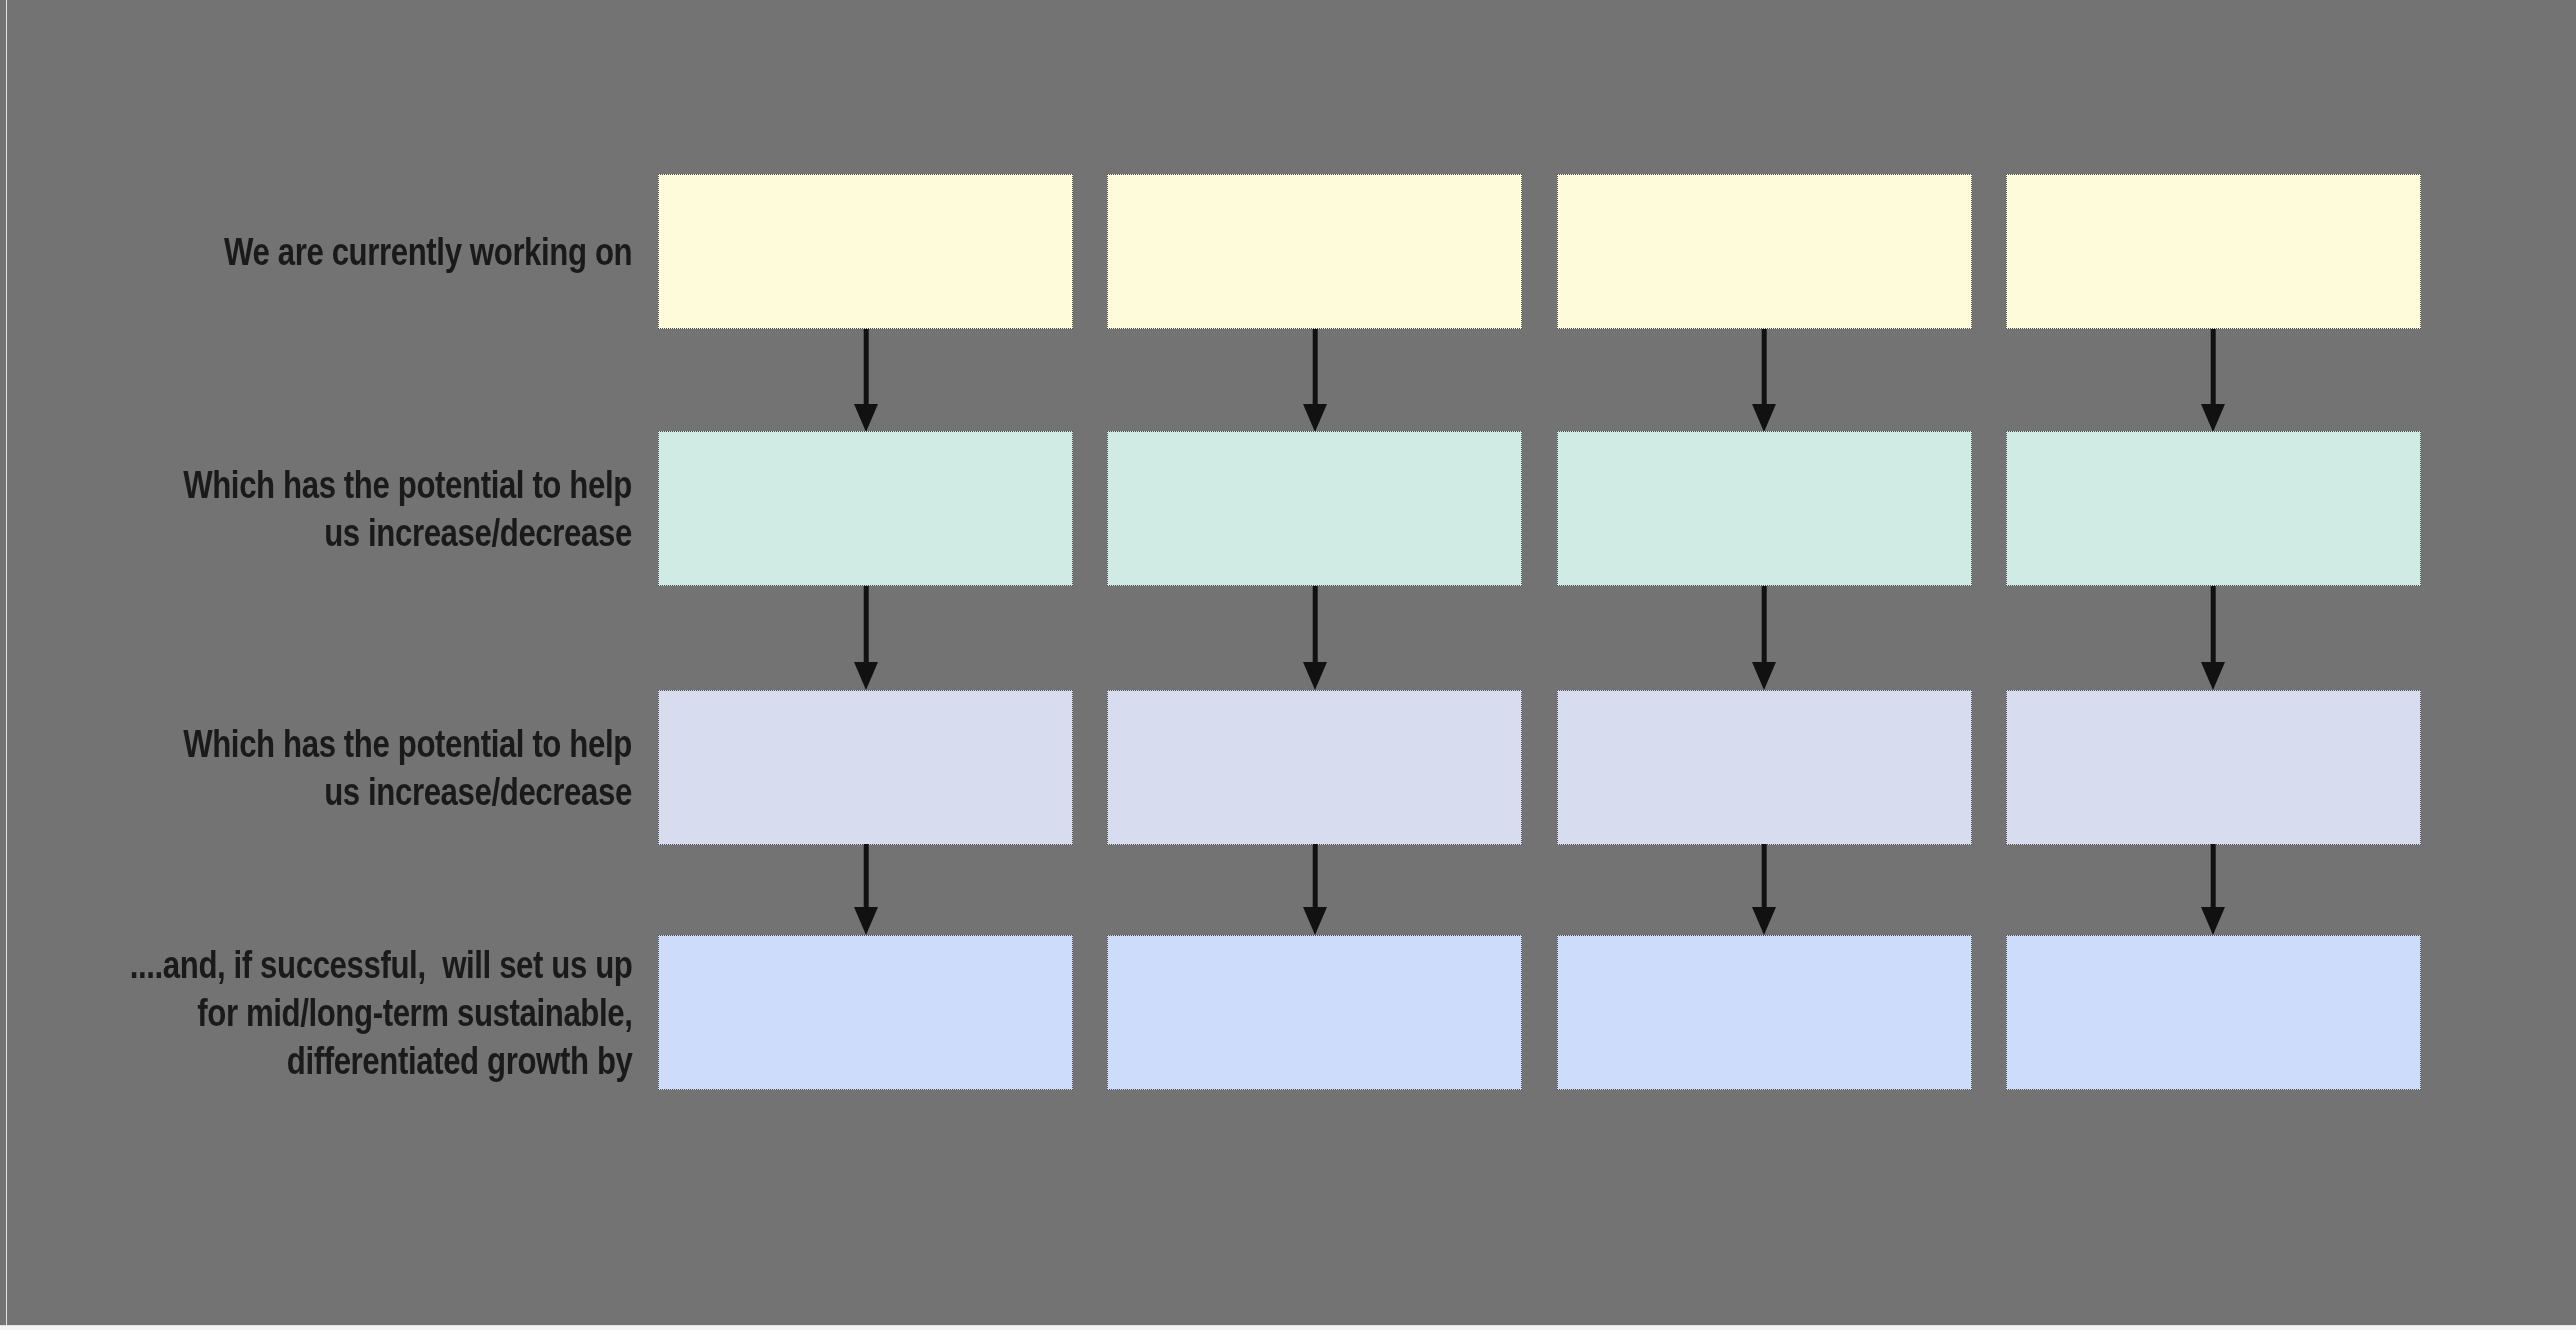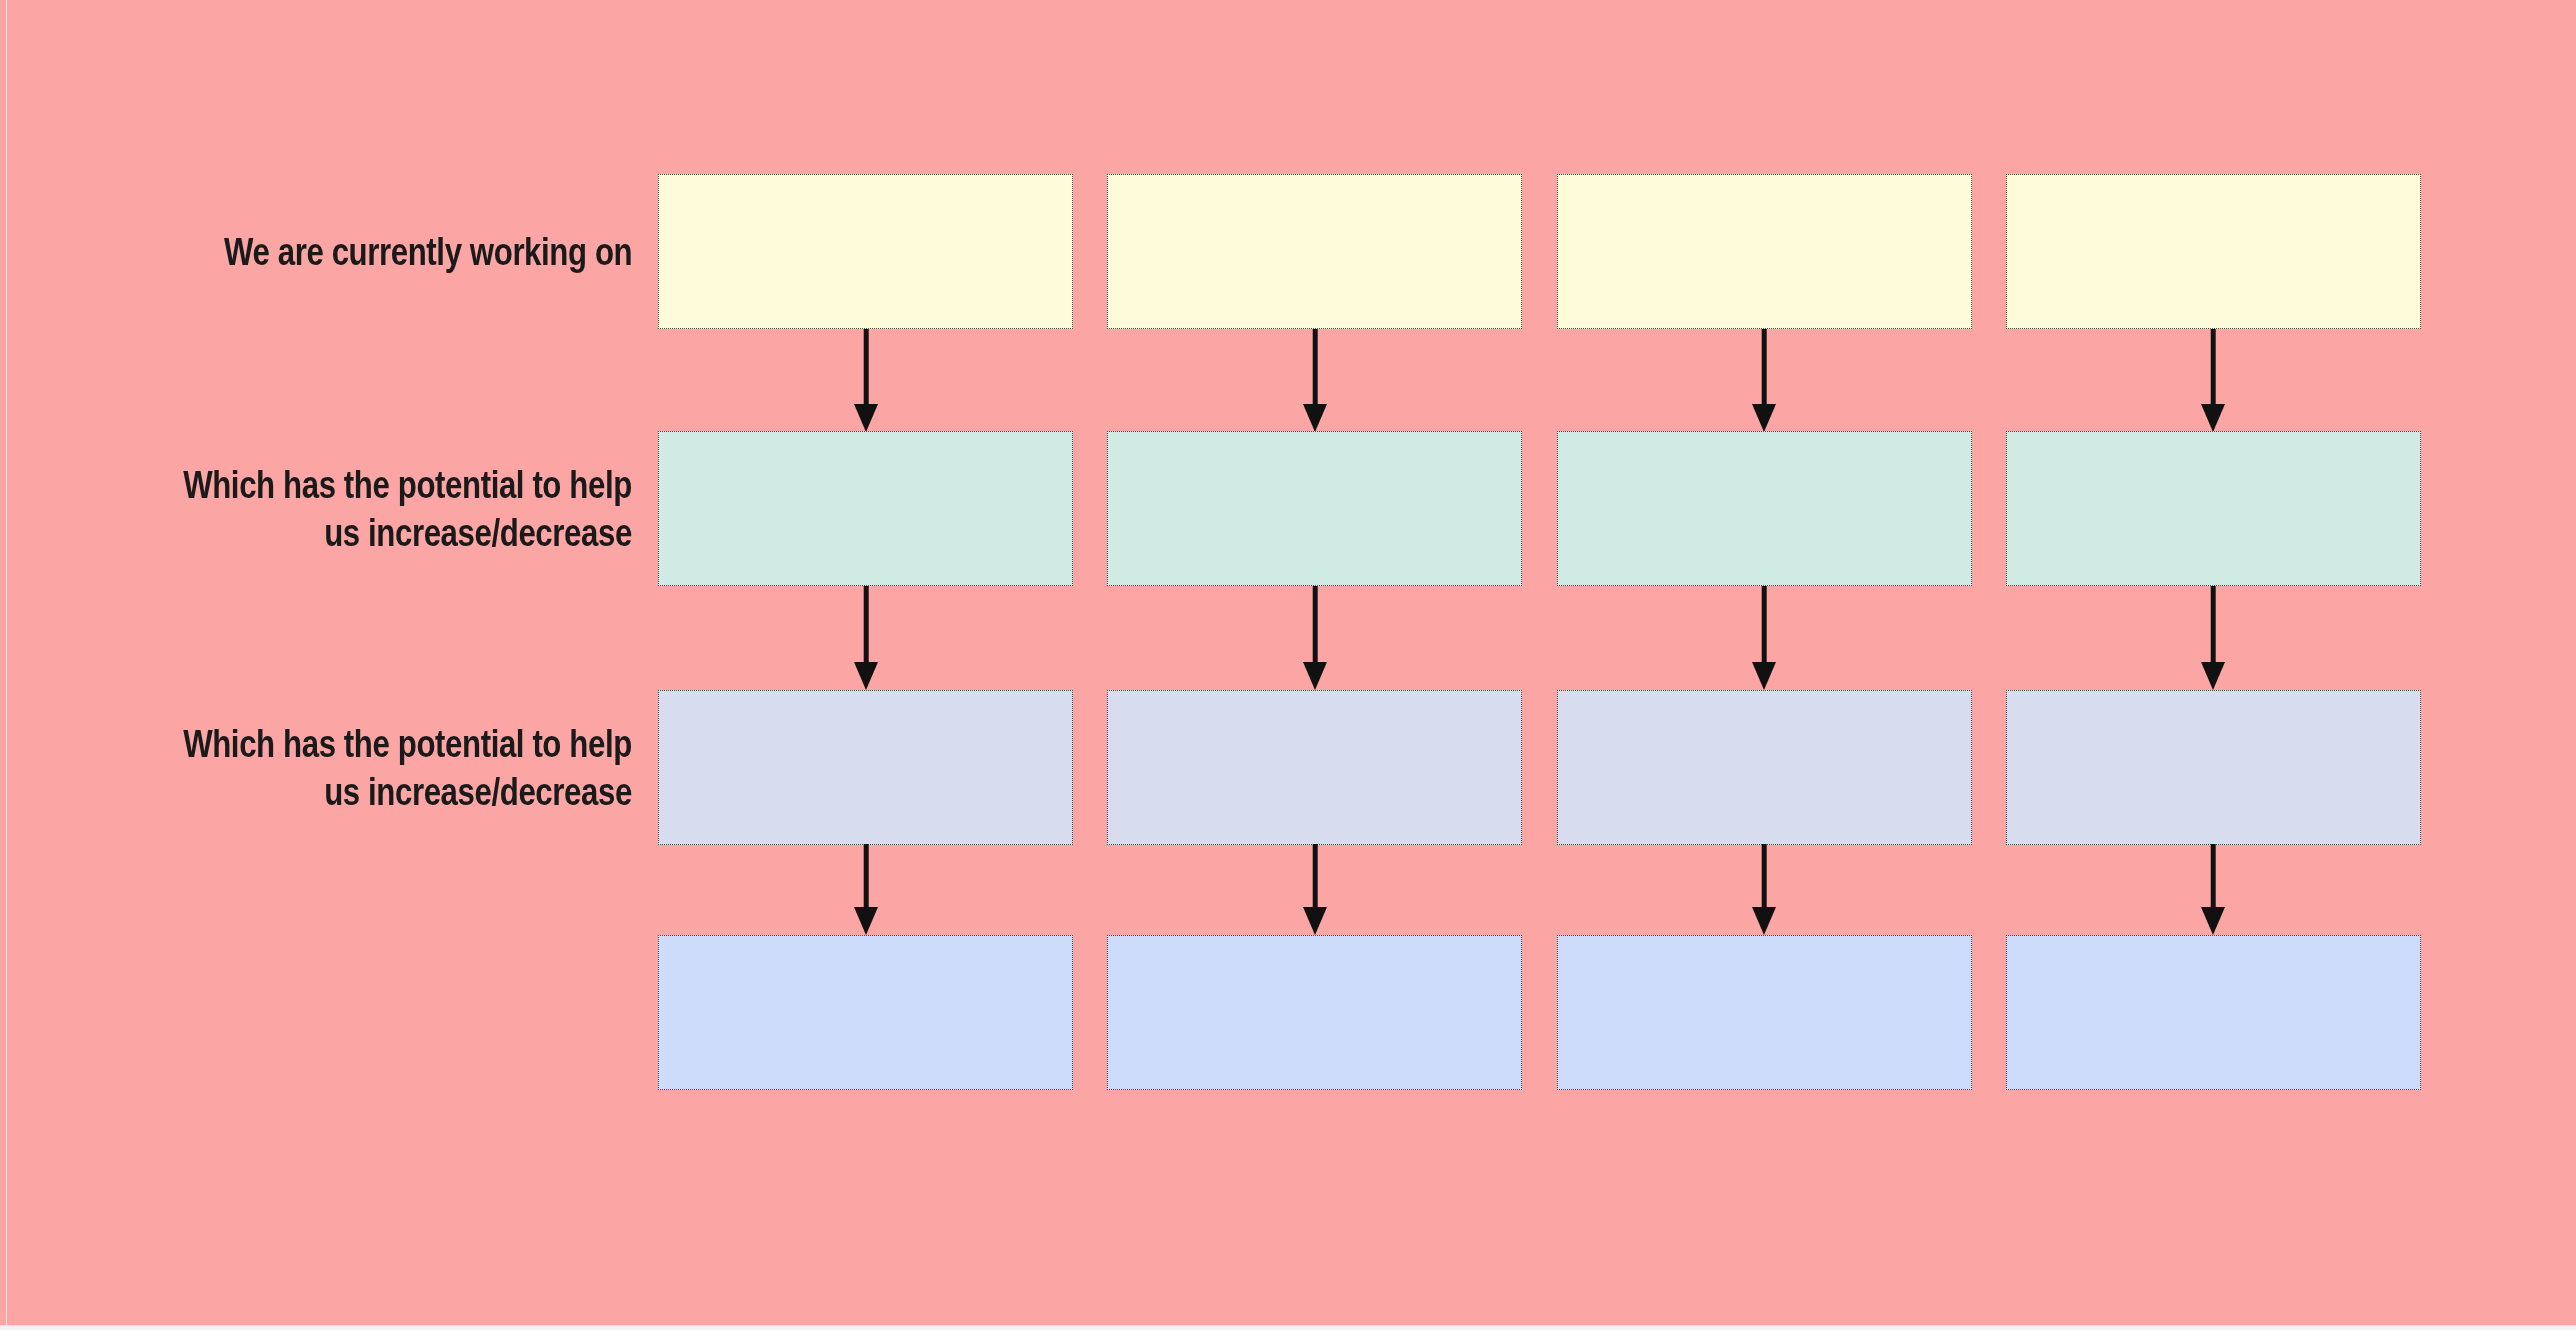--- a/index.html
+++ b/index.html
@@ -1,19 +1,19 @@
 <!DOCTYPE html>
 <html style="--arrow-color: #111111; --box-border: #484848;font-size:15px"><head>
 <meta charset="utf-8">
 <style>
   * { margin: 0; padding: 0; box-sizing: border-box; }
   html, body { width: 2576px; height: 1331px; overflow: hidden; }
   body { font-family: "Liberation Sans", sans-serif; background: #ffffff; position: relative; }
 
-  .canvas { position: absolute; inset: 0; background: #fca5a5; }
+  .canvas { position: absolute; inset: 0; background: #737373; }
 
   
   .edge-left {
     position: absolute; left: 5.6px; top: 0; bottom: 5.6px; width: 0.9px;
     background: #e4e4e4;
   }
   .edge-bottom {
     position: absolute; left: 0; right: 0; bottom: 0; height: 6.5px;
     background: #f4f4f4; border-top: 0.9px solid #e3e3e3;
   }
@@ -80,20 +80,25 @@
     <div class="txt" style="color: rgb(26, 26, 26);">We are currently working on</div>
   </div>
   <div class="row-label label-r2">
     <div class="txt" style="color: rgb(26, 26, 26);">Which has the potential to help
 us increase/decrease</div>
   </div>
   <div class="row-label label-r3">
     <div class="txt" style="color: rgb(26, 26, 26);">Which has the potential to help
 us increase/decrease</div>
   </div>
+  <div class="row-label label-r4">
+    <div class="txt" style="color: rgb(26, 26, 26);">....and, if successful,  will set us up
+for mid/long-term sustainable,
+differentiated growth by</div>
+  </div>
 
   <div class="box r1 c1" style="background: rgb(254, 251, 219);"></div>
   <div class="box r1 c2" style="background: rgb(254, 251, 219);"></div>
   <div class="box r1 c3" style="background: rgb(254, 251, 219);"></div>
   <div class="box r1 c4" style="background: rgb(254, 251, 219);"></div>
 
   <div class="arrow gap1 ac1"></div>
   <div class="arrow gap1 ac2"></div>
   <div class="arrow gap1 ac3"></div>
   <div class="arrow gap1 ac4"></div>

